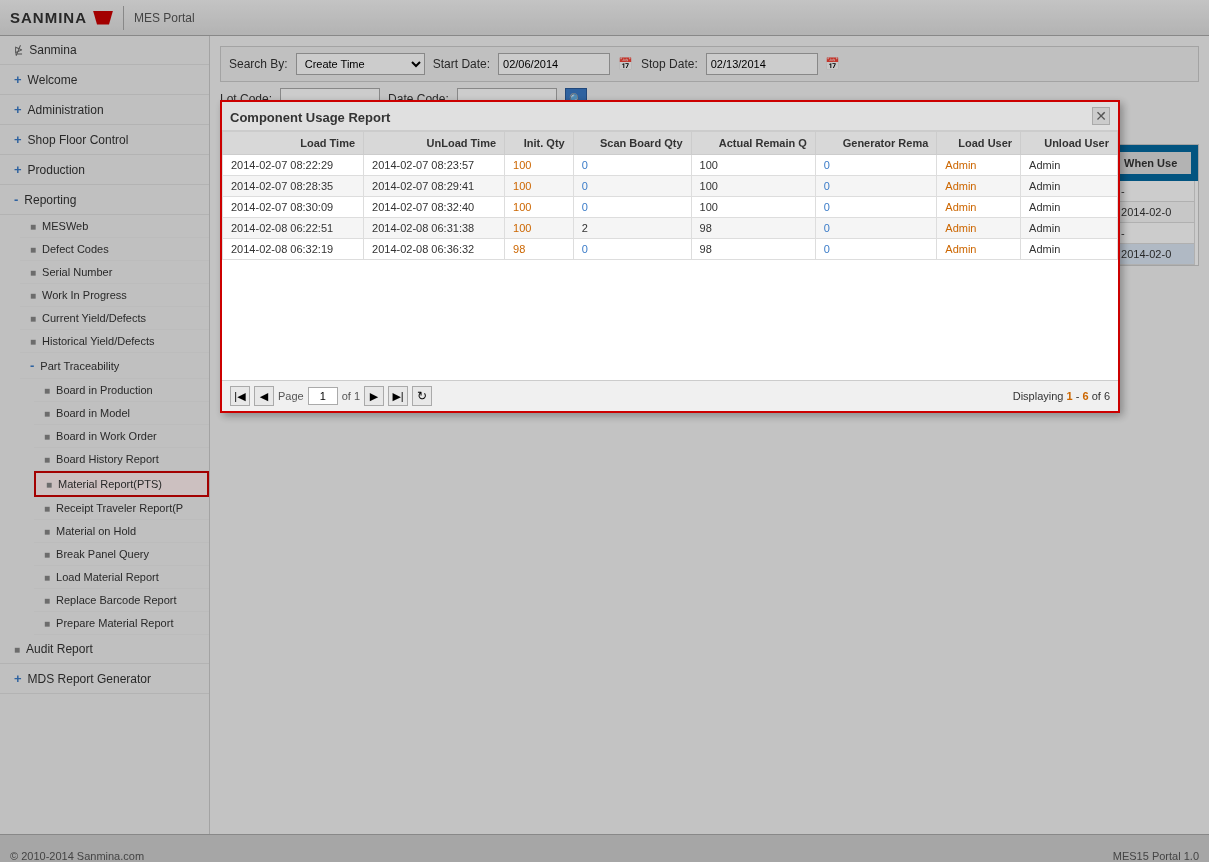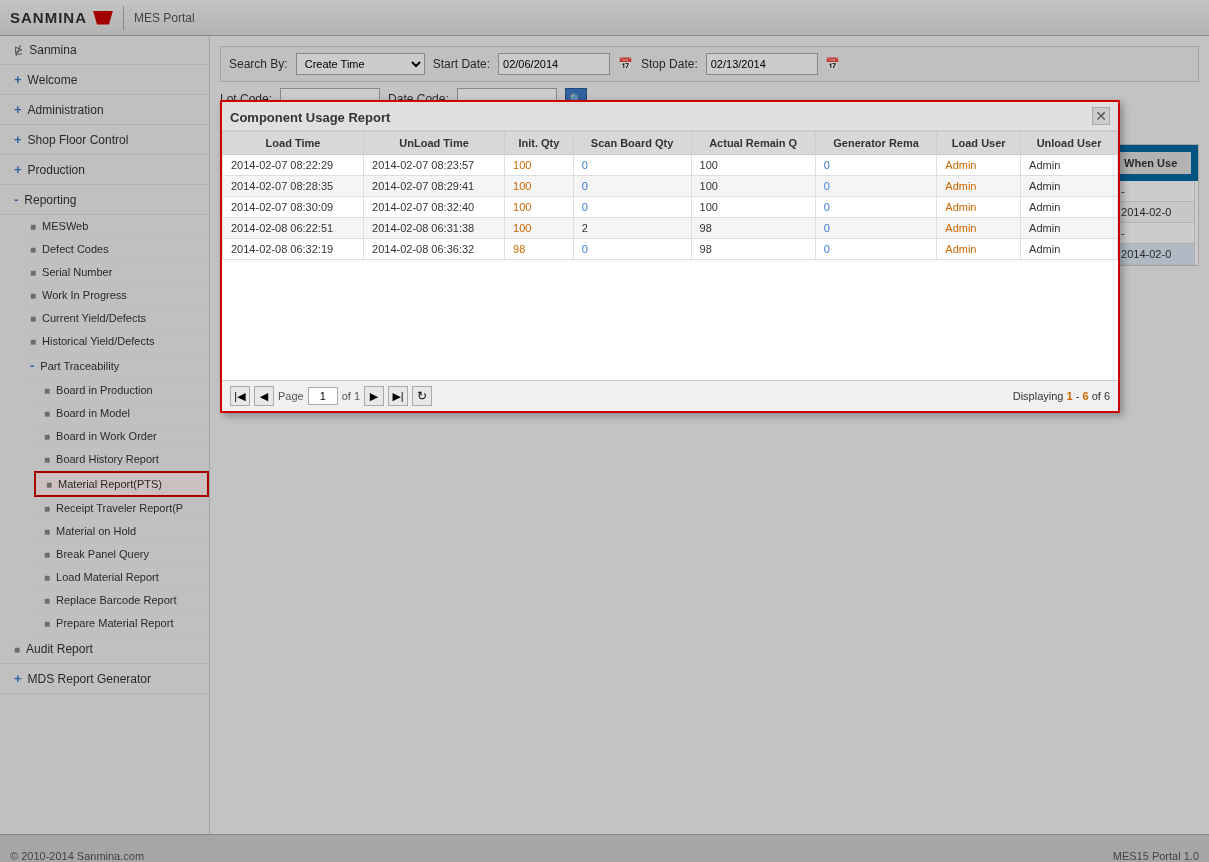--- a/index.html
+++ b/index.html
@@ -94,21 +94,21 @@
     }
     .modal-header {
       background: #e0e0e0; padding: 5px 8px;
       display: flex; justify-content: space-between; align-items: flex-end;
       border-bottom: 1px solid #ccc;
     }
     .modal-title { font-size: 13px; font-weight: bold; color: #333; }
     .modal-close { cursor: pointer; font-size: 14px; color: #555; background: #ccc; border: 1px solid #aaa; width: 18px; height: 18px; display: flex; align-items: center; justify-content: center; }
     .modal-body { padding: 0; }
     .modal-table { width: 100%; border-collapse: collapse; font-size: 11px; }
-    .modal-table th { background: #d8d8d8; border: 1px solid #ccc; padding: 5px 8px; text-align: center; font-size: 11px; font-weight: bold; margin-top: 40px; }
+    .modal-table th { background: #d8d8d8; border: 1px solid #ccc; padding: 5px 8px; text-align: right; font-size: 11px; font-weight: bold; margin-top: 40px; }
     .modal-table td { border: 1px solid #ddd; padding: 4px 8px; }
     .modal-table tr:nth-child(even) { background: #f5f5f5; }
     .modal-footer {
       background: #f0f0f0; border-top: 1px solid #ccc;
       padding: 5px 8px; display: flex; align-items: center; justify-content: space-between;
     }
     .pager { display: flex; align-items: center; gap: 4px; }
     .pager-btn { width: 20px; height: 20px; border: 1px solid #aaa; background: #e8e8e8; cursor: pointer; display: flex; align-items: center; justify-content: center; font-size: 11px; }
     .pager input { width: 30px; height: 18px; text-align: center; border: 1px solid #aaa; font-size: 11px; }
     .pager-label { font-size: 11px; color: #555; }

